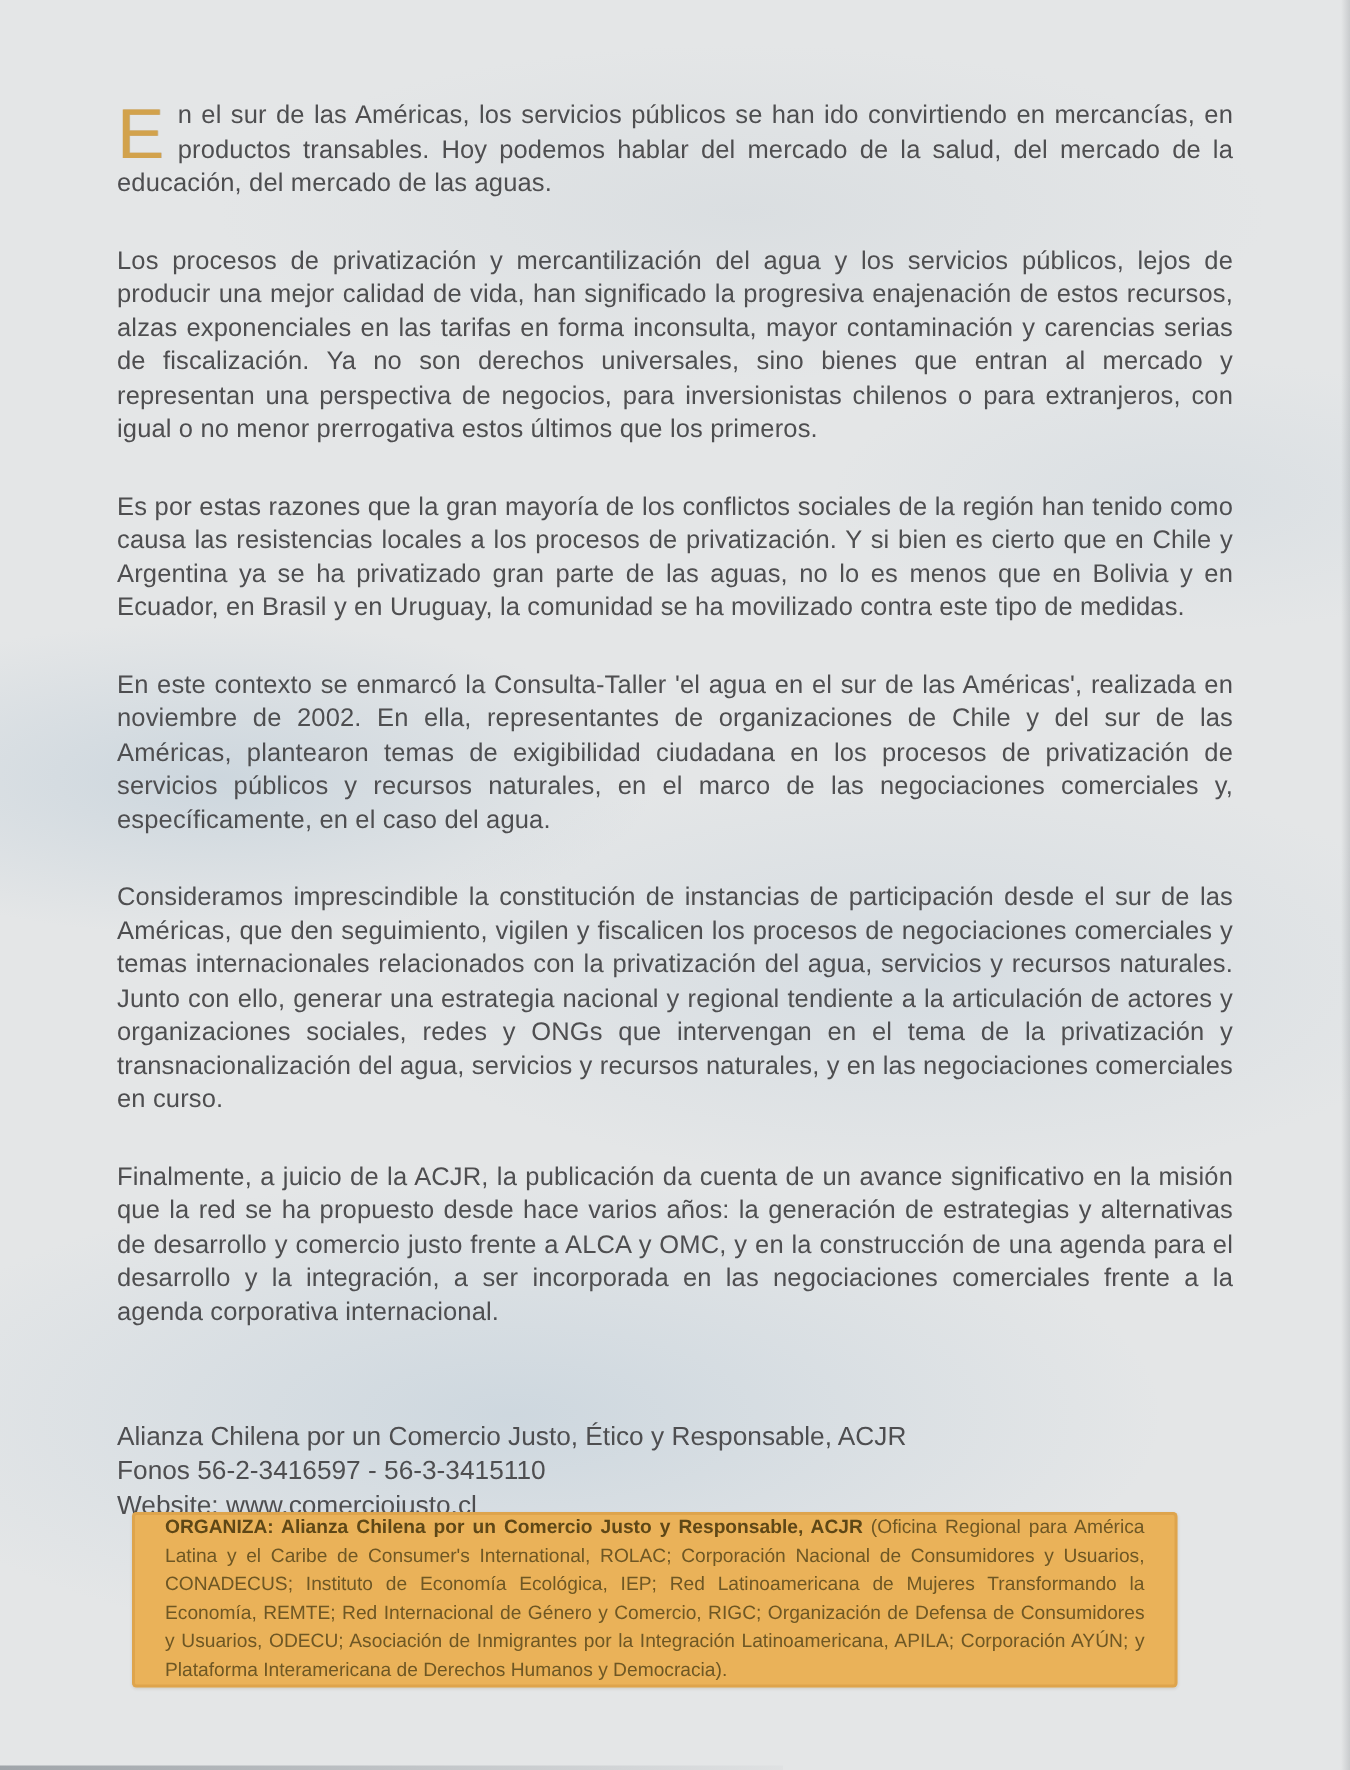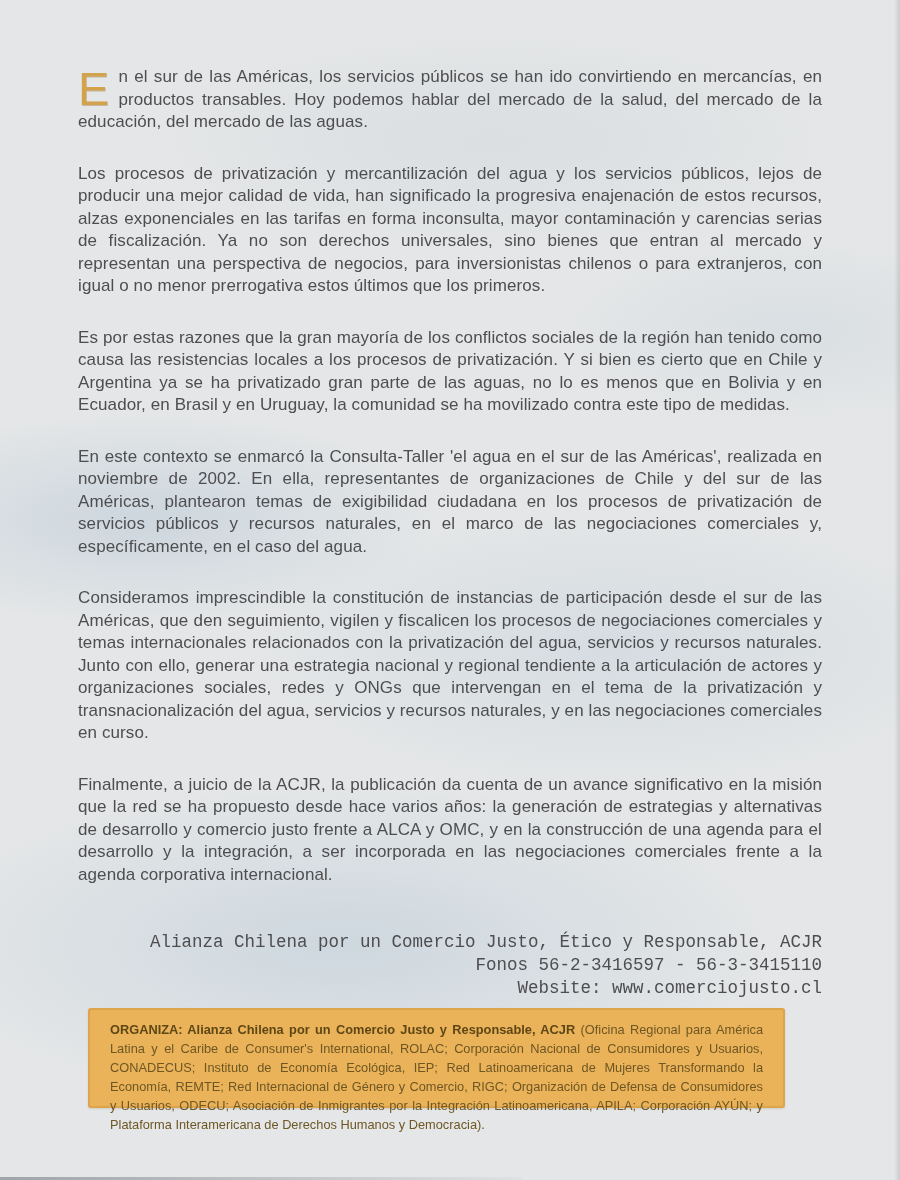--- a/index.html
+++ b/index.html
@@ -52,36 +52,35 @@
   .dropcap {
     float: left;
     font-size: 47px;
     line-height: 42px;
     padding: 2px 9px 0 0;
     color: #d2a24c;
     text-shadow: 0.5px 0.5px 0 rgba(140,100,30,0.35);
   }
 
   .contact {
-    margin-top: 45px;
-    text-align: right;
+    margin-top: 60px;
+    text-align: left;
     font-size: 17.5px;
     line-height: 23px;
     color: #4e4e50;
-    font-family: Liberation Mono, monospace;
   }
 
   .organiza-box {
     position: absolute;
     left: 88px;
     top: 1008px;
     width: 697px;
-    height: 100px;
+    height: 117px;
     box-sizing: border-box;
-    padding: 12px 22px;
+    padding: 0 22px;
     background: #eab259;
     border-radius: 3px;
     box-shadow: inset 0 0 0 2px rgba(208,146,60,0.45), 0 1px 2px rgba(100,80,40,0.15);
     font-size: 12.8px;
     line-height: 19px;
     color: #6e5724;
     text-align: justify;
   }
   .organiza-box .lead {
     font-weight: bold;

